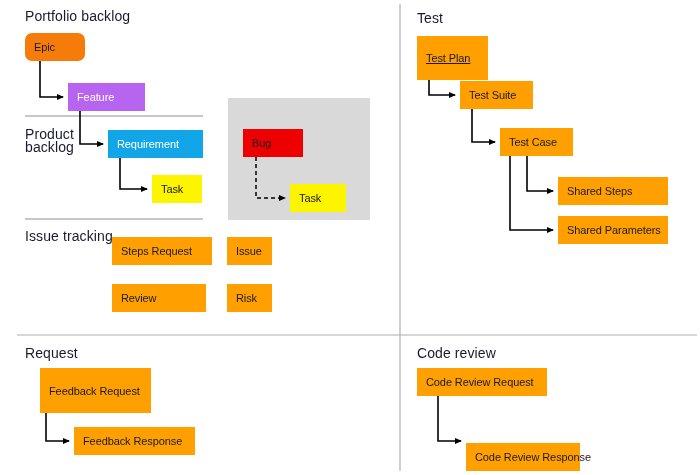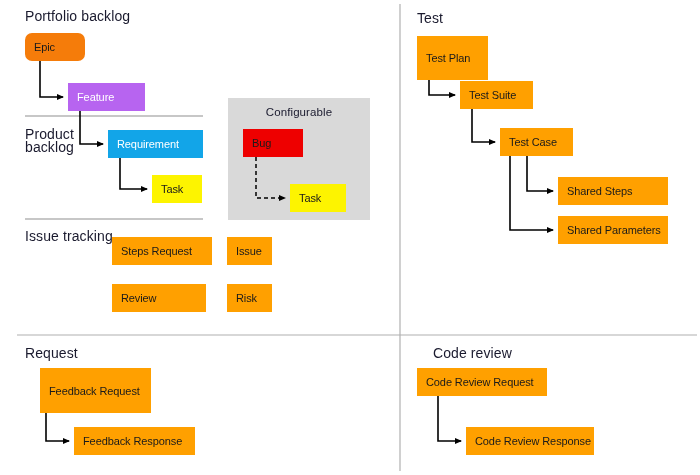--- a/index.html
+++ b/index.html
@@ -62,21 +62,20 @@
   .node.req       { background: #12a5e8; color: #ffffff; }
   .node.task      { background: #fdf400; color: #1a1a1a; }
   .node.bug       { background: #ee0000; color: #1a1a1a; }
 </style>
 </head>
 <body>
 
 <div id="canvas">
 
   <div class="panel" style="left:228px; top:98px; width:142px; height:122px;"></div>
-  <div class="panel-label" style="left:228px; top:106px; width:142px;">Configurable</div>
 
   <svg class="svg-layer" viewBox="0 0 700 475" xmlns="http://www.w3.org/2000/svg">
     <defs>
       <marker id="arrow" markerWidth="7" markerHeight="7" refX="6" refY="3.0" orient="auto" markerUnits="userSpaceOnUse">
         <path d="M0,0 L7,3 L0,6 z" fill="#000000"></path>
       </marker>
     </defs>
 
     <g stroke="#b0b0b0" stroke-width="1.2" fill="none">
       <line x1="400" y1="4" x2="400" y2="471"></line>
@@ -121,37 +120,37 @@
       <path d="M438,396 L438,441 L461,441" marker-end="url(#arrow)"></path>
     </g>
   </svg>
 
   <div class="section-label" style="left:25px; top:10px;">Portfolio backlog</div>
   <div class="section-label" style="left:25px; top:128px;">Product
 backlog</div>
   <div class="section-label" style="left:25px; top:230px;">Issue tracking</div>
   <div class="section-label" style="left:417px; top:12px;">Test</div>
   <div class="section-label" style="left:25px; top:347px;">Request</div>
-  <div class="section-label" style="left:417px; top:347px;margin-left:16px;">Code review</div>
+  <div class="section-label" style="left:417px; top:347px;">Code review</div>
 
   <div id="nodes">
       <div class="node epic" style="left: 25px; top: 33px; width: 60px; height: 28px;">Epic</div>
       <div class="node feature" style="left: 68px; top: 83px; width: 77px; height: 28px;">Feature</div>
       <div class="node req" style="left: 108px; top: 130px; width: 95px; height: 28px;">Requirement</div>
       <div class="node task" style="left: 152px; top: 175px; width: 50px; height: 28px;">Task</div>
       <div class="node bug" style="left: 243px; top: 129px; width: 60px; height: 28px;">Bug</div>
       <div class="node task" style="left: 290px; top: 184px; width: 56px; height: 28px;">Task</div>
       <div class="node orange" style="left: 112px; top: 237px; width: 100px; height: 28px;">Steps Request</div>
       <div class="node orange" style="left: 227px; top: 237px; width: 45px; height: 28px;">Issue</div>
       <div class="node orange" style="left: 112px; top: 284px; width: 94px; height: 28px;">Review</div>
       <div class="node orange" style="left: 227px; top: 284px; width: 45px; height: 28px;">Risk</div>
-      <div class="node orange" style="left: 417px; top: 36px; width: 71px; height: 44px;">Test Plan</div>
+      <div class="node orange" style="left: 417px; top: 36px; width: 71px; height: 44px; text-decoration: underline;">Test Plan</div>
       <div class="node orange" style="left: 460px; top: 81px; width: 73px; height: 28px;">Test Suite</div>
       <div class="node orange" style="left: 500px; top: 128px; width: 73px; height: 28px;">Test Case</div>
       <div class="node orange" style="left: 558px; top: 177px; width: 110px; height: 28px;">Shared Steps</div>
       <div class="node orange" style="left: 558px; top: 216px; width: 110px; height: 28px;">Shared Parameters</div>
       <div class="node orange" style="left: 40px; top: 368px; width: 111px; height: 45px;">Feedback Request</div>
       <div class="node orange" style="left: 74px; top: 427px; width: 121px; height: 28px;">Feedback Response</div>
       <div class="node orange" style="left: 417px; top: 368px; width: 130px; height: 28px;">Code Review Request</div>
-      <div class="node orange" style="left: 466px; top: 427px; width: 128px; height: 28px;">Code Review Response</div>
+      <div class="node orange" style="left: 466px; top: 443px; width: 114px; height: 28px;">Code Review Response</div>
     </div>
 
 </div>
 
 </body></html>

